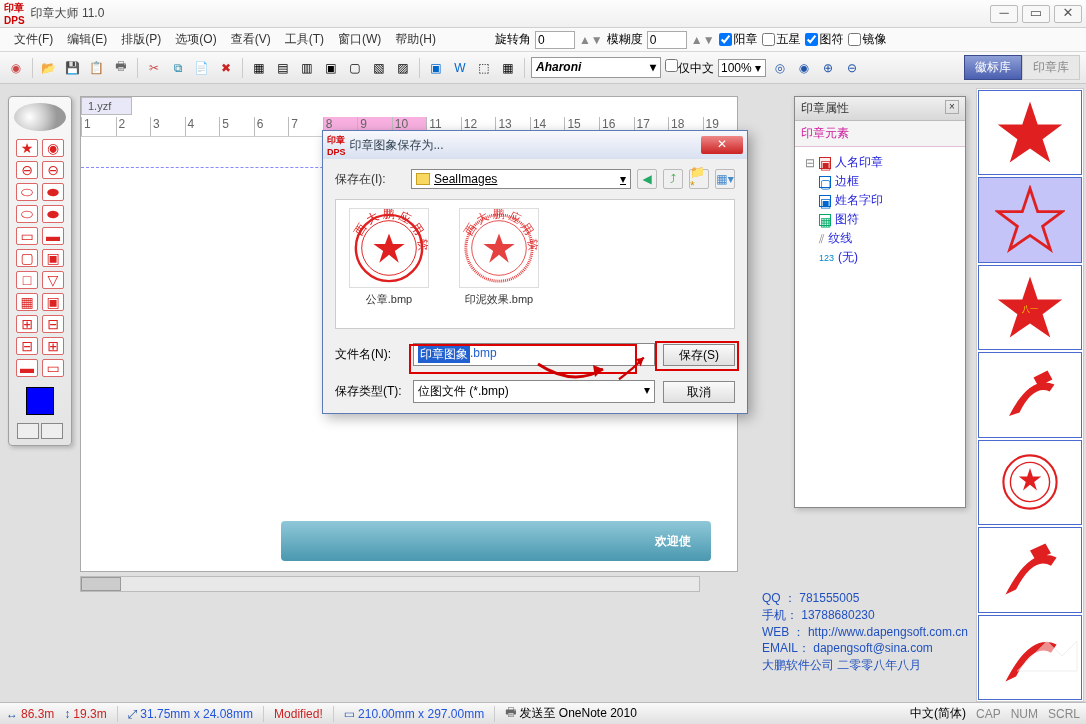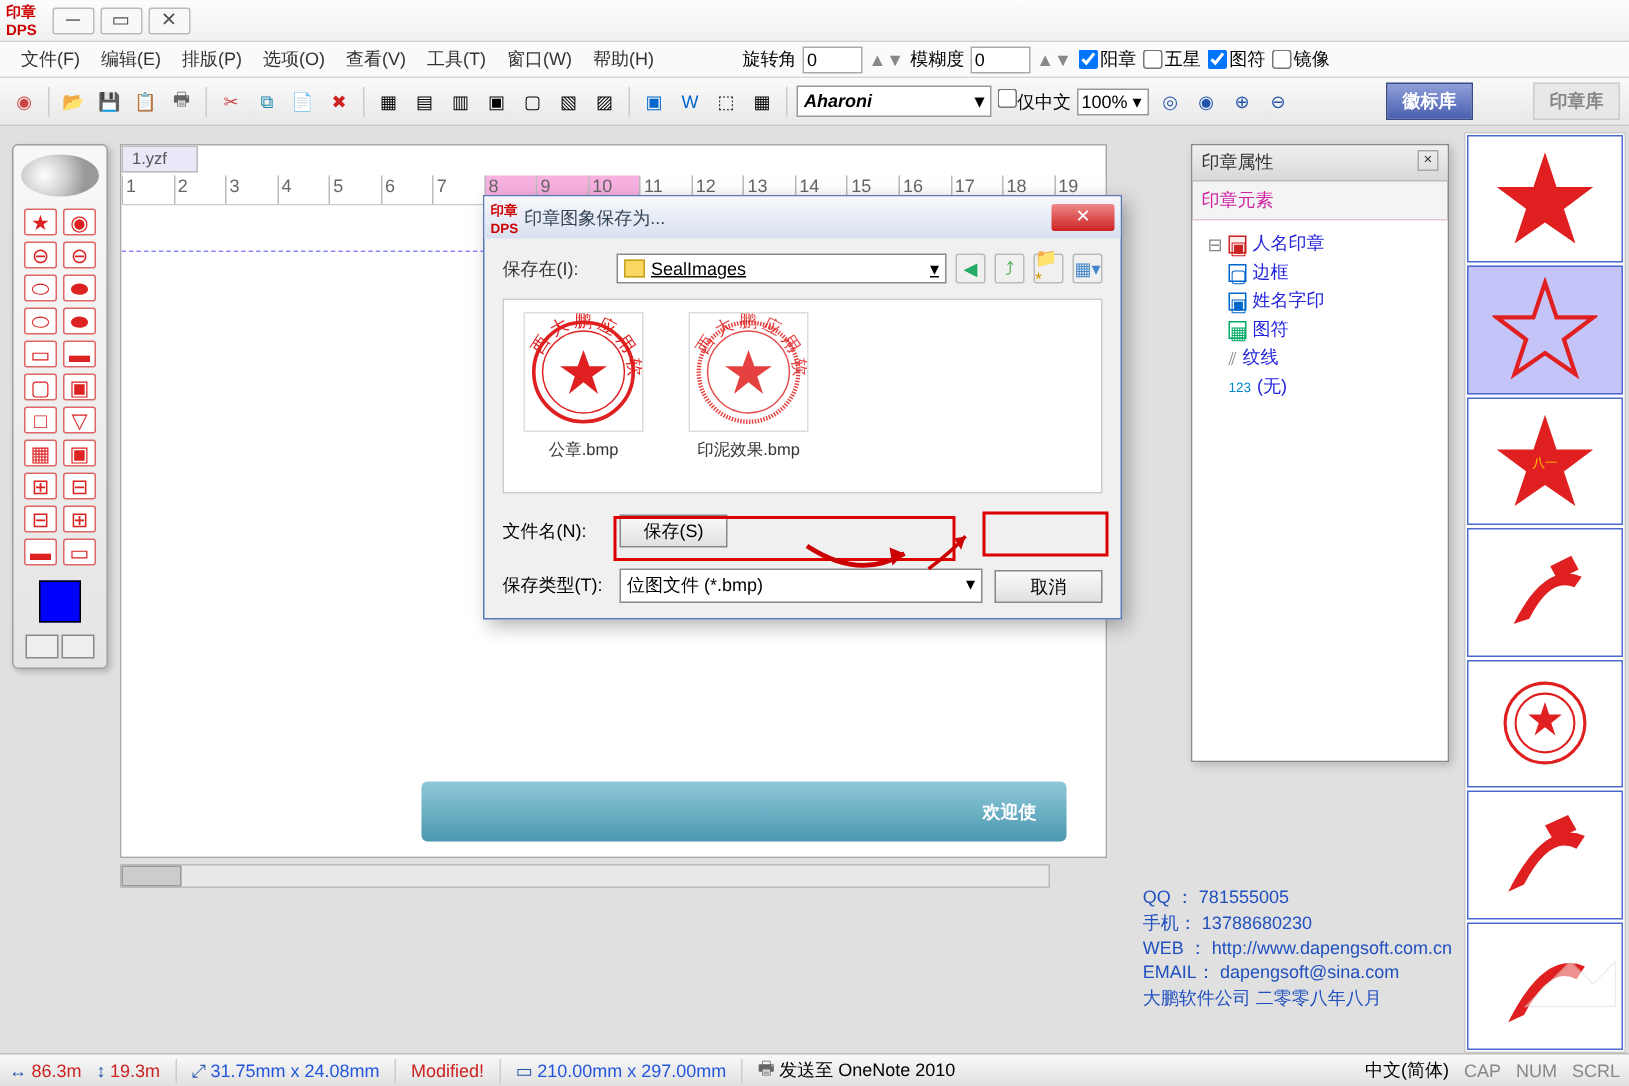--- a/index.html
+++ b/index.html
@@ -20,21 +20,21 @@
 .menubar .chk input { margin: 0; }
 
 
 .toolbar { height: 32px; display: flex; align-items: center; border-bottom: 1px solid #c8c8c8; padding: 0 6px; gap: 4px; background: linear-gradient(#fafafa, #e8e8e8); }
 .toolbar .tbtn { width: 20px; height: 20px; border: 1px solid transparent; border-radius: 2px; display: flex; align-items: center; justify-content: center; }
 .toolbar .tsep { width: 1px; height: 20px; background: #ccc; margin: 0 2px; }
 .toolbar .font-sel { width: 130px; border: 1px solid #999; padding: 2px 4px; background: #fff; font-weight: bold; font-style: italic; color: #000; font-family: serif; }
 .toolbar .zoom { width: 48px; border: 1px solid #999; padding: 1px 2px; background: #fff; }
 .toolbar .spacer { flex: 1; }
 .toolbar .lib-tabs { display: flex; gap: 0; }
-.toolbar .lib-tab { background: linear-gradient(#8fa0d8, #4a5fb0); color: #fff; padding: 3px 10px; font-weight: bold; border: 1px solid #3a4a8a; margin-left: 40px; }
+.toolbar .lib-tab { background: linear-gradient(#8fa0d8, #4a5fb0); color: #fff; padding: 3px 10px; font-weight: normal; border: 1px solid #3a4a8a; }
 .toolbar .lib-tab.inactive { background: #e8e8e8; color: #888; border: 1px solid #ccc; }
 
 
 .main { position: absolute; top: 84px; left: 0; right: 0; bottom: 22px; background: #e0e0e0; }
 
 
 .palette { position: absolute; left: 8px; top: 12px; width: 64px; background: linear-gradient(#f8f8f8,#e4e4e4); border: 1px solid #a0a0a0; border-radius: 4px; padding: 6px 4px; display: flex; flex-direction: column; align-items: center; gap: 4px; box-shadow: 2px 2px 4px rgba(0,0,0,.2); }
 .palette .eye { width: 52px; height: 28px; background: radial-gradient(circle at 30% 50%, #fff 0%, #ccc 40%, #999 70%); border-radius: 50%; margin-bottom: 4px; }
 .palette-grid { display: grid; grid-template-columns: 22px 22px; gap: 4px; }
 .palette-grid .p { width: 22px; height: 18px; border: 1px solid #d66; border-radius: 2px; display: flex; align-items: center; justify-content: center; color: #d22; font-size: 14px; background: #fff; }
@@ -115,20 +115,21 @@
 
 
 .star-red { fill: #e02020; }
 .hammer { fill: #e02020; }
 </style>
 </head>
 <body>
 
 <div class="titlebar">
   <span class="logo">印章<br>DPS</span>
+  <span class="title">印章大师 11.0</span>
   <div class="ctrl">─</div>
   <div class="ctrl">▭</div>
   <div class="ctrl">✕</div>
 </div>
 
 <div class="menubar">
   <span class="menu">文件(F)</span>
   <span class="menu">编辑(E)</span>
   <span class="menu">排版(P)</span>
   <span class="menu">选项(O)</span>
@@ -401,20 +402,24 @@
               <circle cx="40" cy="40" r="34" fill="none" stroke="#e02020" stroke-width="3" stroke-dasharray="1 1" opacity="0.85"></circle>
               <circle cx="40" cy="40" r="28" fill="none" stroke="#e02020" stroke-width="1" opacity="0.8"></circle>
               <polygon fill="#e02020" opacity="0.85" points="40,25 44,36 56,36 46,43 50,55 40,47 30,55 34,43 24,36 36,36"></polygon>
               <text font-size="7" fill="#e02020" opacity="0.85"><textPath href="#c1" startOffset="12%">西 大 鹏 应 用 软 件 公</textPath></text>
             </svg></div>
         <div class="fname">印泥效果.bmp</div>
       </div>
     </div>
     <div class="fn-row">
       <span class="lbl">文件名(N):</span>
+      <div class="fn-input">
+        <span class="sel">印章图象</span>
+          <span style="color:#2060d0">.bmp</span>
+      </div>
       <div class="dbtn">保存(S)</div>
     </div>
     <div class="fn-row">
       <span class="lbl">保存类型(T):</span>
       <div class="ft-sel">
           <span>位图文件 (*.bmp)</span>
           <span>▾</span>
         </div>
       <div class="dbtn">取消</div>
     </div>

